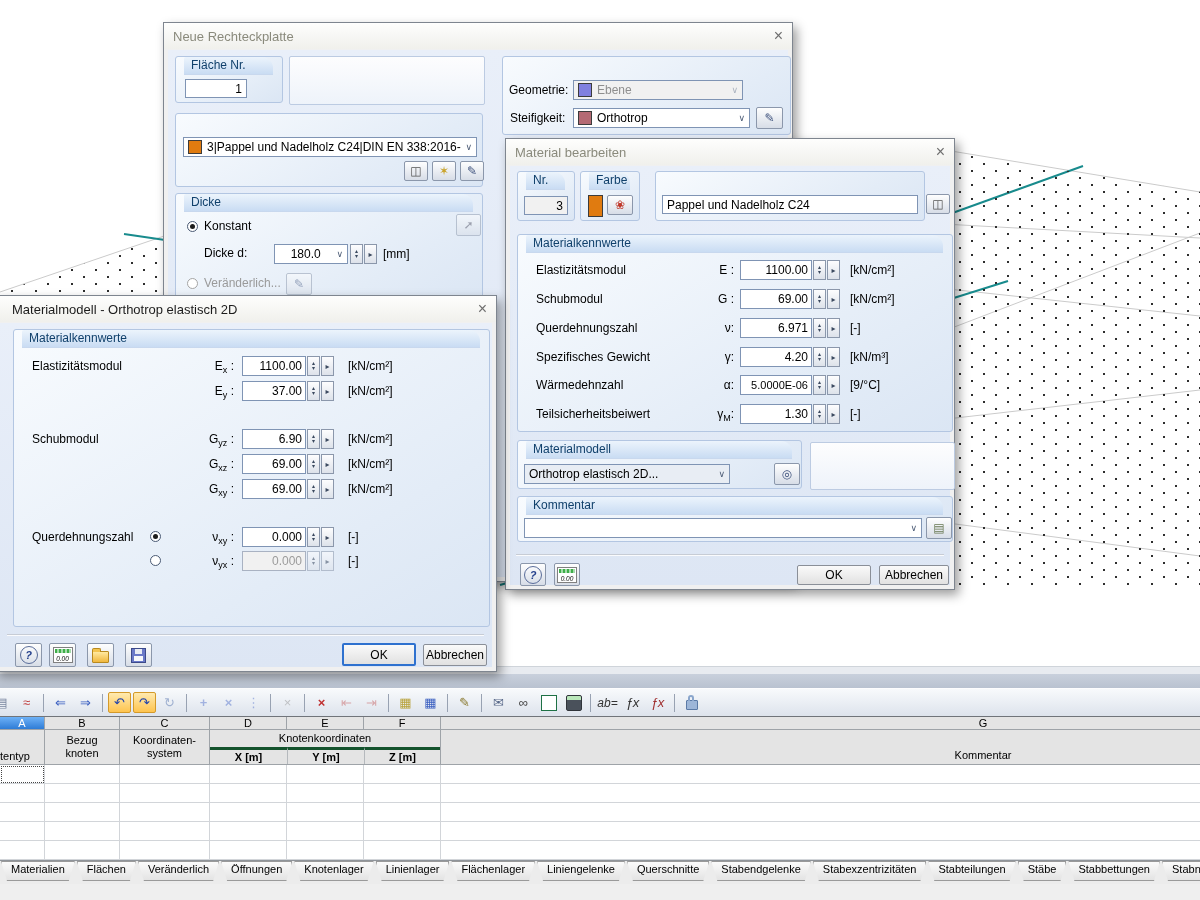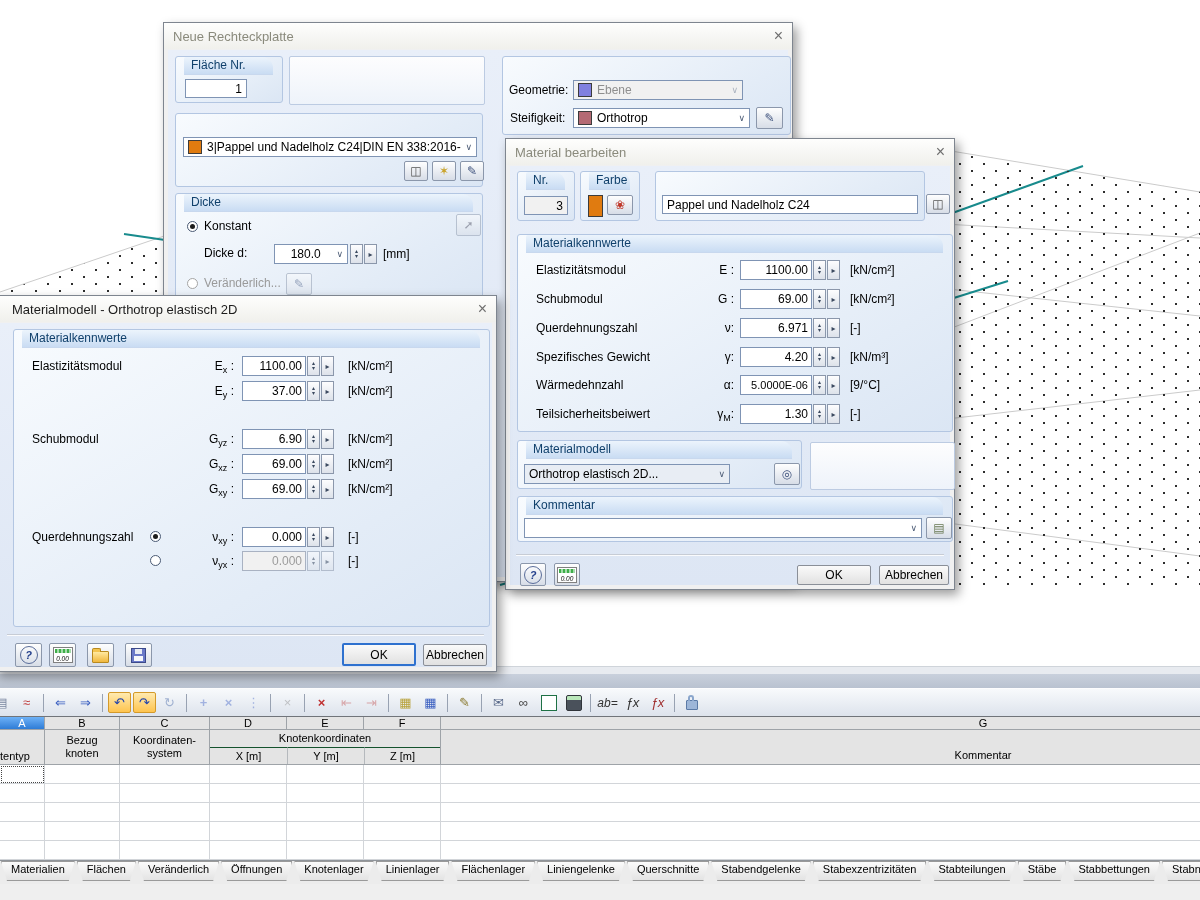--- a/index.html
+++ b/index.html
@@ -125,21 +125,21 @@
   .hcell{background:#e4e4e4;border-right:1px solid #9ea3a8;border-bottom:1px solid #9ea3a8;
        box-sizing:border-box;font-size:11px;display:flex;align-items:center;justify-content:center;}
   .hletters .hcell{height:13px;line-height:12px;}
   .hcell.sel{background:linear-gradient(#6db1f7,#2e7cd6);color:#fff;}
   .hsub .hcell{height:35px;}
   .hsub .two{flex-direction:column;justify-content:center;line-height:13px;}
   .hsub .aclip{justify-content:flex-start;align-items:flex-end;padding-bottom:2px;overflow:hidden;}
   .hsub .defwrap{flex-direction:column;padding:0;justify-content:flex-start;}
   .def-top{height:17px;display:flex;align-items:center;justify-content:center;width:100%;}
   .def-bot{display:grid;grid-template-columns:77px 77px 76px;width:100%;height:18px;}
-  .def-bot div{display:flex;align-items:center;justify-content:center;border-top:1px solid #14532d;}
+  .def-bot div{display:flex;align-items:center;justify-content:center;border-top:3px solid #14532d;font-weight:bold;}
   .def-bot div + div{border-left:1px solid #b5b9bd;}
   .hsub .gcell{align-items:flex-end;padding-bottom:3px;}
   .drow{display:grid;grid-template-columns:45px 75px 90px 77px 77px 77px 1085px;height:19px;}
   .dcell{border-right:1px solid #d2d5d9;border-bottom:1px solid #d2d5d9;box-sizing:border-box;background:#fff;}
   .dcell.marq{outline:1px dotted #444;outline-offset:-2px;}
   
   .tabsbar{position:absolute;left:0;top:860px;width:1200px;height:24px;background:#ececec;z-index:2;
        display:flex;align-items:flex-start;overflow:hidden;border-top:1px solid #8f949a;}
   .stab{flex:none;height:20px;margin:0 1px;padding:2px 10px 0 10px;font-size:11px;white-space:nowrap;
        background:linear-gradient(#fcfcfc,#e2e2e2);box-shadow:inset 0 0 0 1px #9a9a9a;

